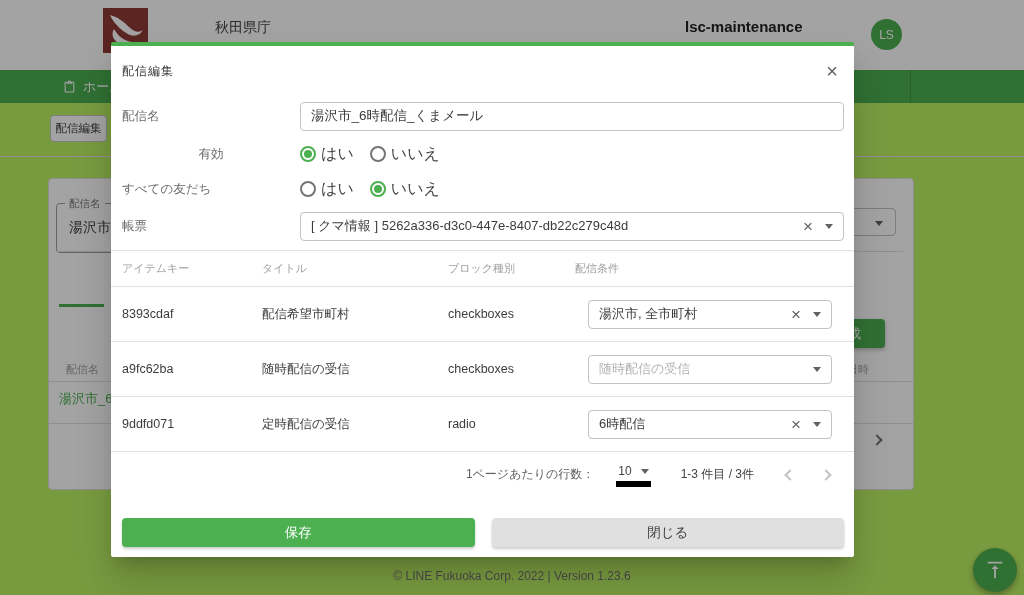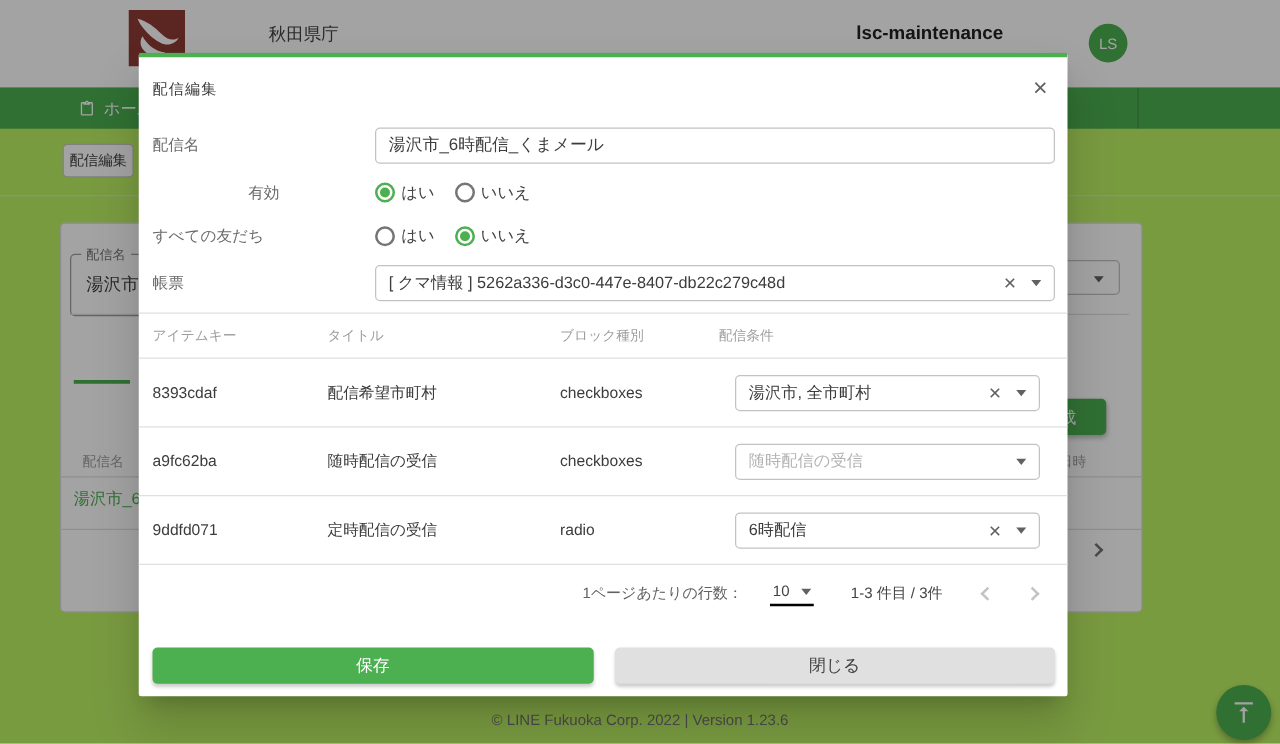--- a/index.html
+++ b/index.html
@@ -60,21 +60,21 @@
   .modal-inner { padding:0 10px 0 11px; }
   .modal-head { height:50px; display:flex; align-items:center; justify-content:space-between; }
   .modal-title { font-size:12px; font-weight:500; color:#3c3c3c; letter-spacing:1px; }
   .close-x { font-size:20px; color:#616161; line-height:1; cursor:default; padding:0 6px; }
 
   .frow { display:flex; align-items:center; }
   .frow .flabel { width:178px; font-size:12.5px; color:#6b6b6b; flex:none; }
   .frow-name { height:40px; }  .frow-enabled { height:36px;text-align:center; }  .frow-friends { height:34px; }  .frow-form { height:40px; }
   .text-input { flex:1; height:29px; border:1px solid #c2c2c2; border-radius:4px; display:flex; align-items:center;
                 padding:0 10px; font-size:13.5px; color:#3c3c3c; background:#fff; }
-  .radio-group { display:flex; align-items:center; font-size:13px; color:#424242; }
+  .radio-group { display:flex; align-items:center; font-size:16px; color:#424242; }
   .radio { width:16px; height:16px; border:2px solid #757575; border-radius:50%; position:relative; flex:none; }
   .radio.checked { border-color:#4CAF50; }
   .radio.checked::after { content:""; position:absolute; inset:2px; background:#4CAF50; border-radius:50%; }
   .radio-label { margin:0 16px 0 5px; }
   .select-box { flex:1; height:29px; border:1px solid #c2c2c2; border-radius:4px; display:flex; align-items:center;
                 padding:0 10px; font-size:13px; color:#3c3c3c; background:#fff; }
   .select-box .sel-text { flex:1; white-space:nowrap; overflow:hidden; }
   .select-box .sel-text.placeholder { color:#b3b3b3; }
   .clear-x { font-size:17px; color:#616161; line-height:1; margin-right:12px; }
   .caret { width:0; height:0; border-left:4px solid transparent; border-right:4px solid transparent;
@@ -83,21 +83,21 @@
 
   .itable-head { display:grid; grid-template-columns:140px 186px 127px 1fr; align-items:center; height:35px;
                  font-size:11px; color:#9e9e9e; }
   .itable-row { display:grid; grid-template-columns:140px 186px 127px 1fr; align-items:center; height:54px;
                 font-size:12.5px; color:#3c3c3c; }
   .cond-cell { display:flex; }
   .cond-cell .select-box { margin-left:13px; max-width:244px; }
 
   .pagination { height:45px; display:flex; align-items:center; justify-content:flex-end; padding-right:14px;
                 font-size:12px; color:#616161; }
-  .rpp-select { margin:0 30px 0 22px; display:flex; align-items:center; gap:9px; border-bottom:2px solid #000000;
+  .rpp-select { margin:0 30px 0 22px; display:flex; align-items:center; gap:9px; border-bottom:6px solid #000000;
                 padding:2px 2px 3px 2px; color:#424242; }
   .pag-range { margin-right:32px; color:#424242; }
   .chev { width:8px; height:8px; border-right:2px solid #c3c3c3; border-bottom:2px solid #c3c3c3; display:inline-block; }
   .chev.left { transform:rotate(135deg); margin-right:28px; }
   .chev.right { transform:rotate(-45deg); }
   .chev.dark { border-color:#757575; }
 
   .btn-row { display:flex; gap:17px; margin-top:21px; }
   .btn { flex:1; height:29px; border-radius:4px; display:flex; align-items:center; justify-content:center;
          font-size:13.5px; box-shadow:0 2px 3px rgba(0,0,0,0.2); }

